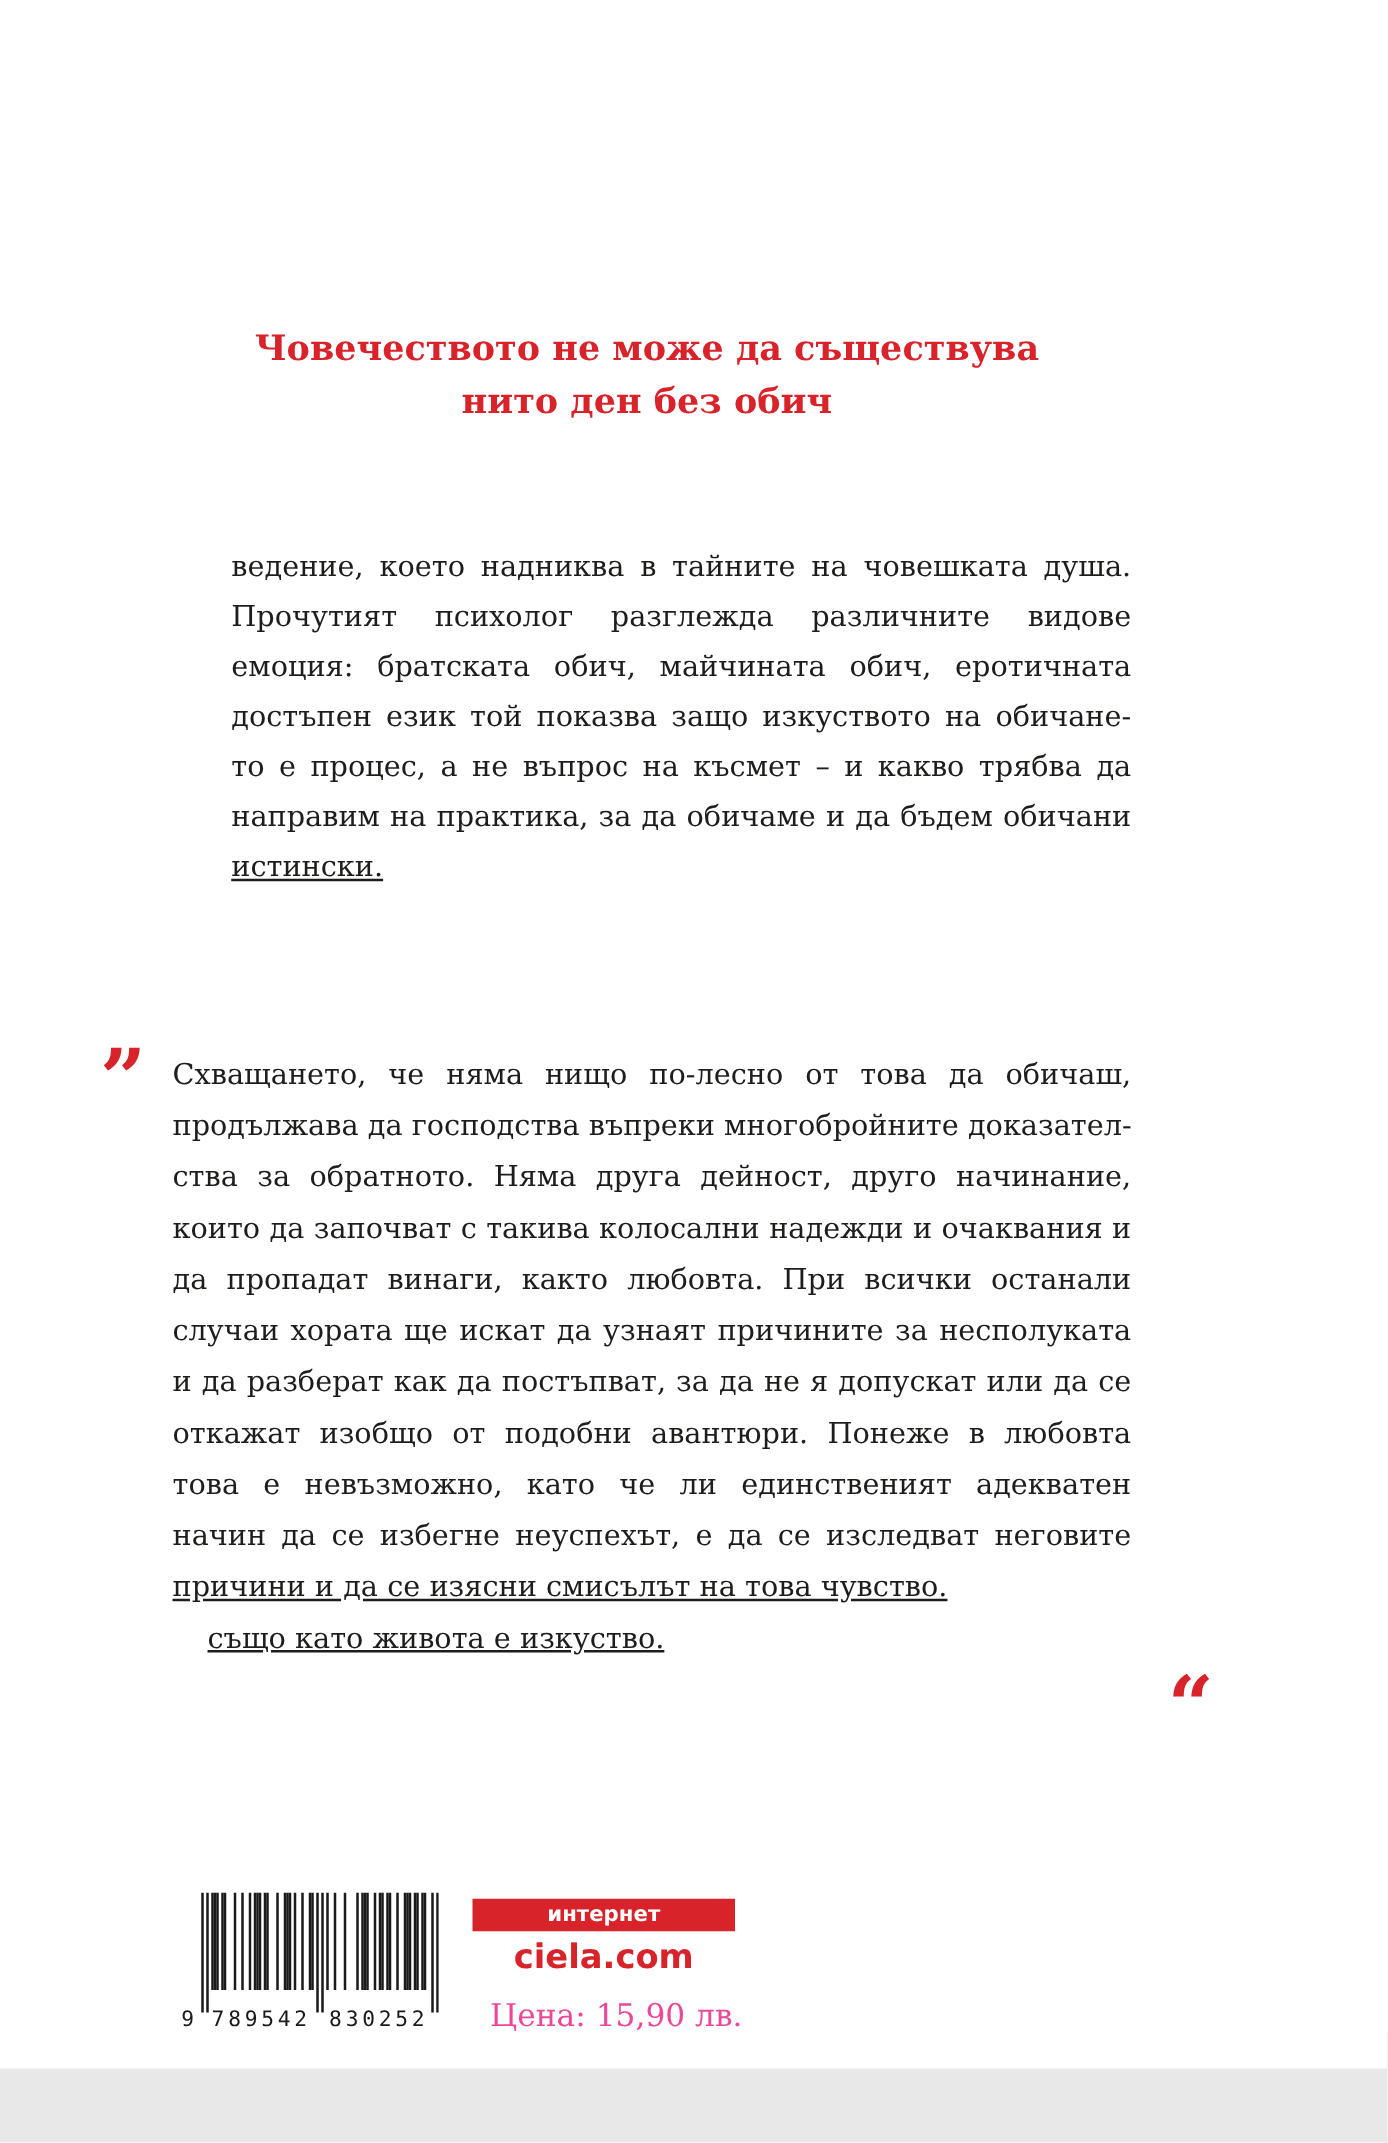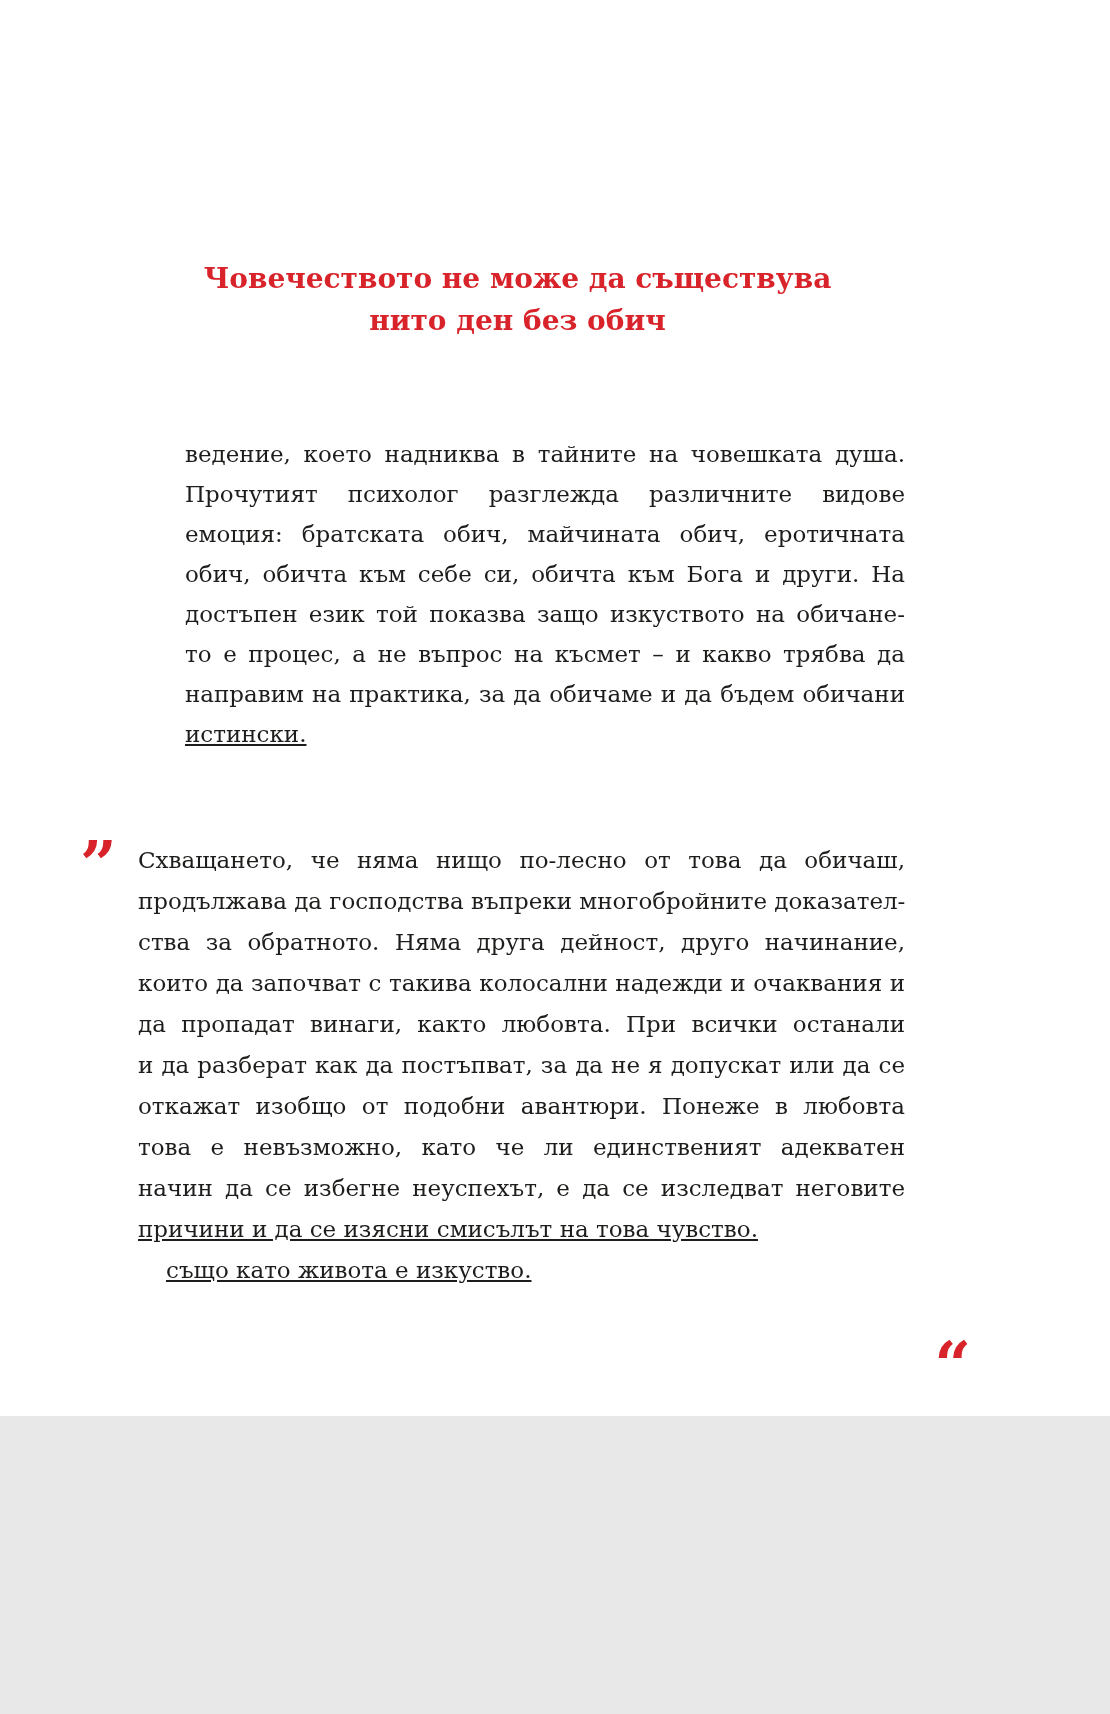--- a/index.html
+++ b/index.html
@@ -1,16 +1,16 @@
 <!DOCTYPE html>
 <html><head>
 <meta charset="utf-8">
 <style>
   html,body{margin:0;padding:0;background:#e8e8e8;}
-  .page{position:relative;width:1110px;height:1416px;background:#ffffff;margin:0 auto;
+  .page{position:relative;width:1110px;height:1655px;background:#ffffff;margin:0 auto;
         font-family:"DejaVu Serif",serif;color:#1d1d1b;overflow:hidden;}
 
   .tagline{position:absolute;left:185px;top:258px;width:665px;text-align:center;
            color:#d8232a;font-weight:bold;font-size:28px;line-height:42px;}
 
   .textcol{font-size:23px;line-height:40px;}
   .tline{white-space:nowrap;text-align:justify;text-align-last:justify;}
   .tlast{text-align-last:left;text-decoration:underline;}
 
   .intro{position:absolute;left:185px;top:434px;width:720px;}
@@ -40,35 +40,35 @@
 
   <div class="tagline">
     <div>Човечеството не може да съществува</div>
     <div>нито ден без обич</div>
   </div>
 
   <div class="intro textcol">
       <div class="tline">ведение, което надниква в тайните на човешката душа.</div>
       <div class="tline">Прочутият психолог разглежда различните видове</div>
       <div class="tline">емоция: братската обич, майчината обич, еротичната</div>
-      <div class="tline">обич, обичта към себе си, обичта към Бога и други. На</div>
       <div class="tline">достъпен език той показва защо изкуството на обичане-</div>
       <div class="tline">то е процес, а не въпрос на късмет – и какво трябва да</div>
       <div class="tline">направим на практика, за да обичаме и да бъдем обичани</div>
       <div class="tline tlast">истински.</div>
     </div>
 
   <div class="quote-block">
     <span class="qmark open">”</span>
     <div class="quote-text">
         <div class="tline">Схващането, че няма нищо по-лесно от това да обичаш,</div>
         <div class="tline">продължава да господства въпреки многобройните доказател-</div>
         <div class="tline">ства за обратното. Няма друга дейност, друго начинание,</div>
         <div class="tline">които да започват с такива колосални надежди и очаквания и</div>
         <div class="tline">да пропадат винаги, както любовта. При всички останали</div>
+        <div class="tline">случаи хората ще искат да узнаят причините за несполуката</div>
         <div class="tline">и да разберат как да постъпват, за да не я допускат или да се</div>
         <div class="tline">откажат изобщо от подобни авантюри. Понеже в любовта</div>
         <div class="tline">това е невъзможно, като че ли единственият адекватен</div>
         <div class="tline">начин да се избегне неуспехът, е да се изследват неговите</div>
         <div class="tline tlast">причини и да се изясни смисълът на това чувство.</div>
       </div>
     <div class="quote-text p2">
         <div class="tline tlast">също като живота е изкуство.</div>
       </div>
     <span class="qmark close">“</span>

